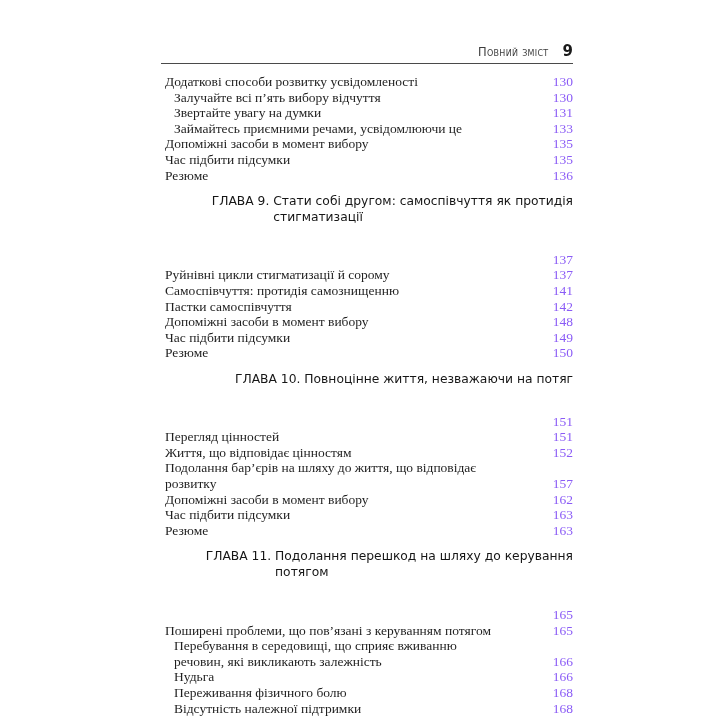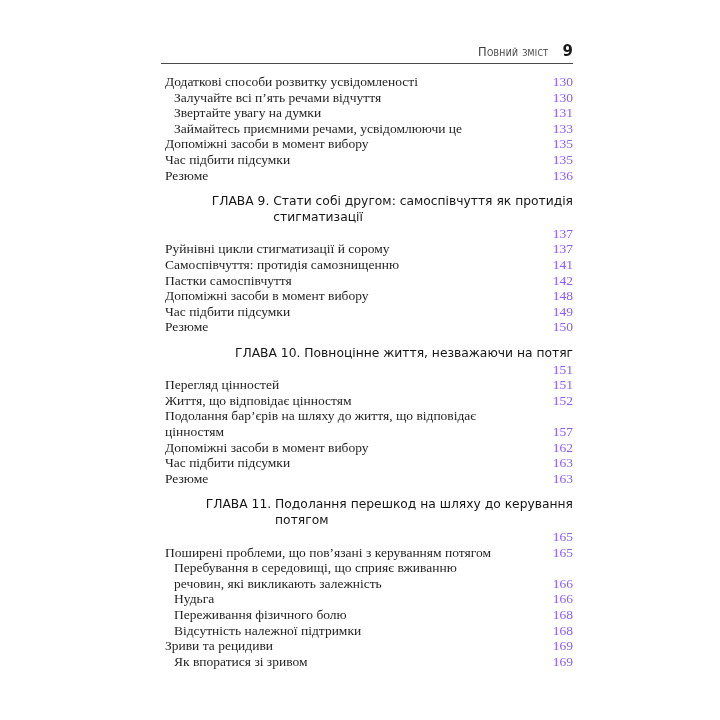--- a/index.html
+++ b/index.html
@@ -40,20 +40,21 @@
     color: #1a1a1a;
   }
   
   .toc {
     margin-top: 10px;
   }
   .row {
     display: flex;
     align-items: flex-end;
     color: #1f1f1f;
+    gap: 26px;
   }
   .row .txt {
     flex: 1 1 auto;
     font-size: 13.5px;
     line-height: 15.6px;
   }
   .row .num {
     flex: 0 0 auto;
     margin-left: 8px;
     font-size: 13.5px;
@@ -83,21 +84,21 @@
   <div class="header">
     <span class="running-title">Повний зміст</span>
     <span class="folio">9</span>
   </div>
   <div class="toc" id="toc">
       <div class="row lvl1">
         <div class="txt"><span>Додаткові способи розвитку усвідомленості</span></div>
         <div class="num">130</div>
       </div>
       <div class="row lvl2">
-        <div class="txt"><span>Залучайте всі п’ять речами відчуття</span></div>
+        <div class="txt"><span>Залучайте всі п’ять вибору відчуття</span></div>
         <div class="num">130</div>
       </div>
       <div class="row lvl2">
         <div class="txt"><span>Звертайте увагу на думки</span></div>
         <div class="num">131</div>
       </div>
       <div class="row lvl2">
         <div class="txt"><span>Займайтесь приємними речами, усвідомлюючи це</span></div>
         <div class="num">133</div>
       </div>
@@ -147,21 +148,21 @@
       </div>
       <div class="row lvl1">
         <div class="txt"><span>Перегляд цінностей</span></div>
         <div class="num">151</div>
       </div>
       <div class="row lvl1">
         <div class="txt"><span>Життя, що відповідає цінностям</span></div>
         <div class="num">152</div>
       </div>
       <div class="row lvl1">
-        <div class="txt"><span>Подолання бар’єрів на шляху до життя, що відповідає</span><br><span>цінностям</span></div>
+        <div class="txt"><span>Подолання бар’єрів на шляху до життя, що відповідає</span><br><span>розвитку</span></div>
         <div class="num">157</div>
       </div>
       <div class="row lvl1">
         <div class="txt"><span>Допоміжні засоби в момент вибору</span></div>
         <div class="num">162</div>
       </div>
       <div class="row lvl1">
         <div class="txt"><span>Час підбити підсумки</span></div>
         <div class="num">163</div>
       </div>

